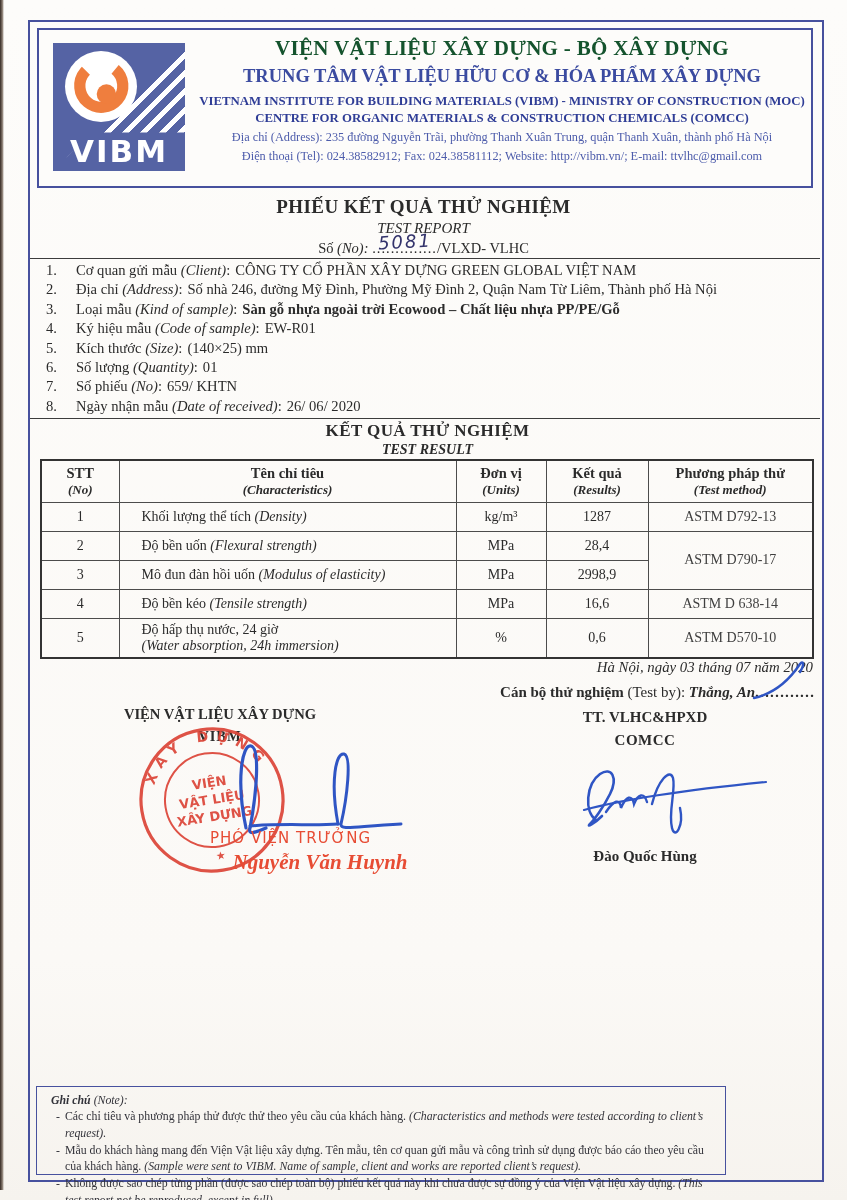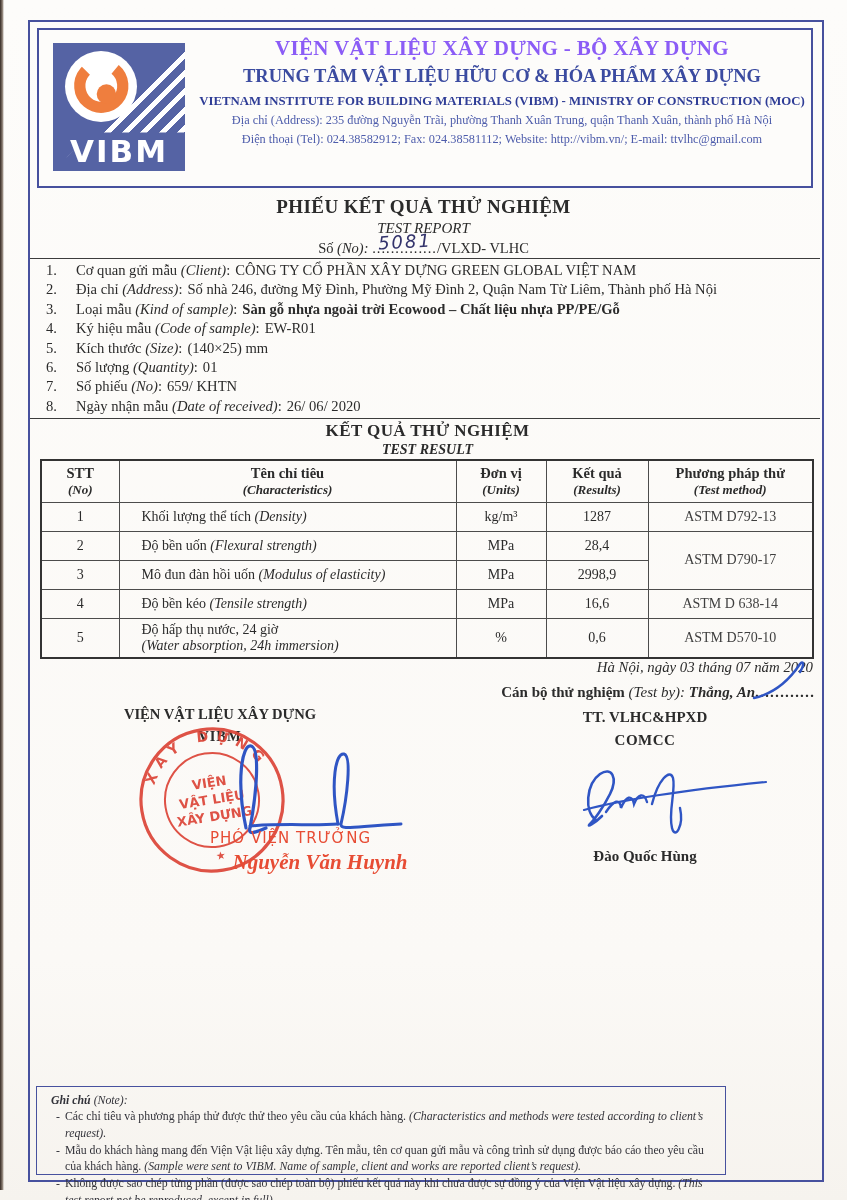--- a/index.html
+++ b/index.html
@@ -17,21 +17,21 @@
   
   .logo{position:absolute;left:14px;top:13px;width:132px;height:128px;background:#5563a4;}
   .logo .stripes{position:absolute;inset:0;
                  background:repeating-linear-gradient(135deg,#5563a4 0 8px,#ffffff 8px 13px);
                  clip-path:polygon(10% 90%,100% 0%,100% 70%,34% 70%);}
   .logo .circle{position:absolute;left:9%;top:6%;width:55%;height:56%;background:#fff;border-radius:50%;}
   .logo .logo-text{position:absolute;left:0;right:0;bottom:4px;text-align:center;color:#fff;
                    font:bold 31px/1 "DejaVu Sans","Liberation Sans",sans-serif;letter-spacing:2px;}
   
   .org{position:absolute;left:160px;right:6px;top:6px;text-align:center;}
-  .org .vi1{font-weight:bold;font-size:21px;color:#8b5cf6;letter-spacing:.3px;}
+  .org .vi1{font-weight:bold;font-size:21px;color:#14532d;letter-spacing:.3px;}
   .org .vi2{font-weight:bold;font-size:18.5px;color:#3b4ba0;margin-top:5px;}
   .org .en1{font-weight:bold;font-size:12.8px;color:#2f3d96;margin-top:7px;}
   .org .en2{font-weight:bold;font-size:12.8px;color:#2f3d96;margin-top:2px;}
   .org .addr,.org .tel{font-size:12.3px;color:#4d5cab;margin-top:4px;}
   
   .title-block{position:absolute;left:36px;right:36px;top:196px;text-align:center;}
   .title-vi{font-weight:bold;font-size:19px;letter-spacing:.4px;}
   .title-en{font-weight:normal;font-style:italic;font-size:15px;margin-top:2px;}
   .no-line{font-size:14.5px;margin-top:3px;}
   .no-dots{position:relative;display:inline-block;letter-spacing:1px;}
@@ -61,21 +61,21 @@
   td.name{text-align:left;padding-left:10px;}
   td.name i{font-style:italic;}
   tr.hrow{height:42px;}
   tr.r{height:29px;}
   tr.r5{height:40px;}
   .method{color:#3f3f3f;}
   
   .date-line{position:absolute;right:34px;top:659px;font-style:italic;font-size:14.8px;}
   .testby{position:absolute;right:32px;top:684px;font-size:15px;white-space:nowrap;}
   .testby .lbl{font-weight:bold;}
-  .testby .en{font-style:italic;}
+  .testby .en{}
   .testby .names{font-weight:bold;font-style:italic;}
   .dept1{position:absolute;left:520px;width:250px;top:709px;text-align:center;font-weight:bold;font-size:15px;}
   .dept2{position:absolute;left:520px;width:250px;top:732px;text-align:center;font-weight:bold;font-size:15px;letter-spacing:.5px;}
   .left-org1{position:absolute;left:95px;width:250px;top:706px;text-align:center;font-weight:bold;font-size:14.6px;}
   .left-org2{position:absolute;left:95px;width:250px;top:728px;text-align:center;font-weight:bold;font-size:14.6px;letter-spacing:1px;}
   .stamp{position:absolute;left:136px;top:724px;width:152px;height:152px;transform:rotate(-9deg);opacity:.93;}
   .sig-left{position:absolute;left:216px;top:736px;width:190px;height:102px;}
   .sig-right{position:absolute;left:566px;top:750px;width:205px;height:88px;}
   .sig-check{position:absolute;left:748px;top:656px;width:72px;height:48px;}
   .deputy-title{position:absolute;left:210px;width:220px;top:829px;
@@ -108,20 +108,21 @@
           <circle cx="35" cy="34" r="21" fill="none" stroke="#ef7e3e" stroke-width="11" stroke-dasharray="100 32" transform="rotate(-50 35 34)"></circle>
           <circle cx="40" cy="42" r="9.5" fill="#ef7e3e"></circle>
         </svg>
       </div>
       <div class="logo-text">VIBM</div>
     </div>
     <div class="org">
       <div class="vi1">VIỆN VẬT LIỆU XÂY DỰNG - BỘ XÂY DỰNG</div>
       <div class="vi2">TRUNG TÂM VẬT LIỆU HỮU CƠ &amp; HÓA PHẨM XÂY DỰNG</div>
       <div class="en1">VIETNAM INSTITUTE FOR BUILDING MATERIALS (VIBM) - MINISTRY OF CONSTRUCTION (MOC)</div>
+      <div class="en2">CENTRE FOR ORGANIC MATERIALS &amp; CONSTRUCTION CHEMICALS (COMCC)</div>
       <div class="addr">Địa chỉ (Address): 235 đường Nguyễn Trãi, phường Thanh Xuân Trung, quận Thanh Xuân, thành phố Hà Nội</div>
       <div class="tel">Điện thoại (Tel): 024.38582912; Fax: 024.38581112; Website: http://vibm.vn/; E-mail: ttvlhc@gmail.com</div>
     </div>
   </div>
 
   <div class="title-block">
     <div class="title-vi">PHIẾU KẾT QUẢ THỬ NGHIỆM</div>
     <div class="title-en">TEST REPORT</div>
     <div class="no-line">
       <span>Số </span><i>(No):</i>

